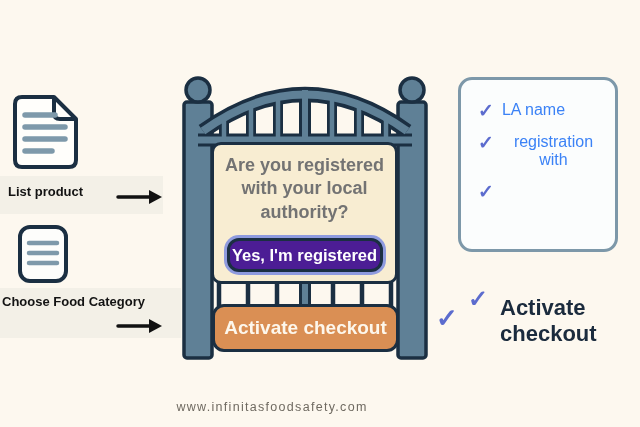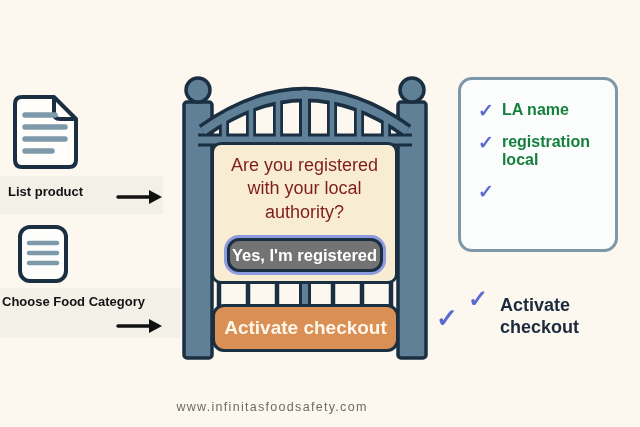--- a/index.html
+++ b/index.html
@@ -27,27 +27,27 @@
   
   .sign{
     left:211px;top:142px;width:187px;height:142px;
     background:#f8edd2;border:3px solid #1b2f42;border-radius:10px;
     box-sizing:border-box;
     display:flex;flex-direction:column;align-items:center;
     z-index:3;
   }
   .sign-question{
     margin-top:9px;
-    text-align:center;color:#7f1d1d;font-weight:400;font-size:18px;
+    text-align:center;color:#737373;font-weight:700;font-size:18px;
     line-height:1.3;white-space:pre-line;
   }
   .yes-button{
     margin-top:auto;margin-bottom:9px;
     width:156px;height:34px;
-    background:#737373;border:3px solid #1b2f42;border-radius:12px;
+    background:#4c1d95;border:3px solid #1b2f42;border-radius:12px;
     box-shadow:0 0 0 3px #8f9bdf;
     box-sizing:border-box;
     display:flex;align-items:center;justify-content:center;
     color:#ffffff;font-weight:700;font-size:16.5px;white-space:nowrap;
     cursor:pointer;
   }
   .banner{
     left:212px;top:304px;width:187px;height:48px;
     background:#da8f54;border:3px solid #1b2f42;border-radius:12px;
     box-sizing:border-box;
@@ -63,30 +63,31 @@
     padding:21px 10px 10px 17px;
     display:flex;flex-direction:column;gap:13px;
     z-index:3;
   }
   .panel-item{display:flex;gap:8px;align-items:flex-start;}
   .check{
     color:#5c6cce;font-weight:700;font-size:19px;line-height:1;
     flex:0 0 auto;
   }
   .panel-item-label{
-    color:#15803d;font-weight:700;font-size:16px;line-height:1.13;
+    color:#3b82f6;font-weight:400;font-size:16px;line-height:1.13;
     max-width:108px;
+    text-align:center;
   }
   
   .note-check{color:#5c6cce;font-weight:700;z-index:3;}
   .note-check-a{left:436px;top:303px;font-size:26px;}
   .note-check-b{left:468px;top:285px;font-size:24px;}
   .note-label{
     left:500px;top:295px;width:100px;
-    color:#1b2b3d;font-weight:700;font-size:18px;line-height:1.2;
+    color:#1b2b3d;font-weight:700;font-size:22px;line-height:1.2;
     white-space:pre-line;z-index:3;
   }
   .footer{
     left:0;top:400px;width:544px;text-align:center;
     color:#6f6a61;font-size:12.5px;letter-spacing:1.3px;
   }
   .gate-art{left:0;top:0;z-index:1;}
   .icon-art{z-index:2;}
 </style>
 </head>
@@ -182,21 +183,21 @@
 
   <div class="abs banner">Activate checkout</div>
 
   <div class="abs panel">
     <div class="panel-item">
       <span class="check">✓</span>
       <span class="panel-item-label">LA name</span>
     </div>
     <div class="panel-item">
       <span class="check">✓</span>
-      <span class="panel-item-label">registration local</span>
+      <span class="panel-item-label">registration with</span>
     </div>
     <div class="panel-item">
       <span class="check">✓</span>
     </div>
   </div>
 
   <span class="abs note-check note-check-a">✓</span>
   <span class="abs note-check note-check-b">✓</span>
   <div class="abs note-label">Activate
 checkout</div>

